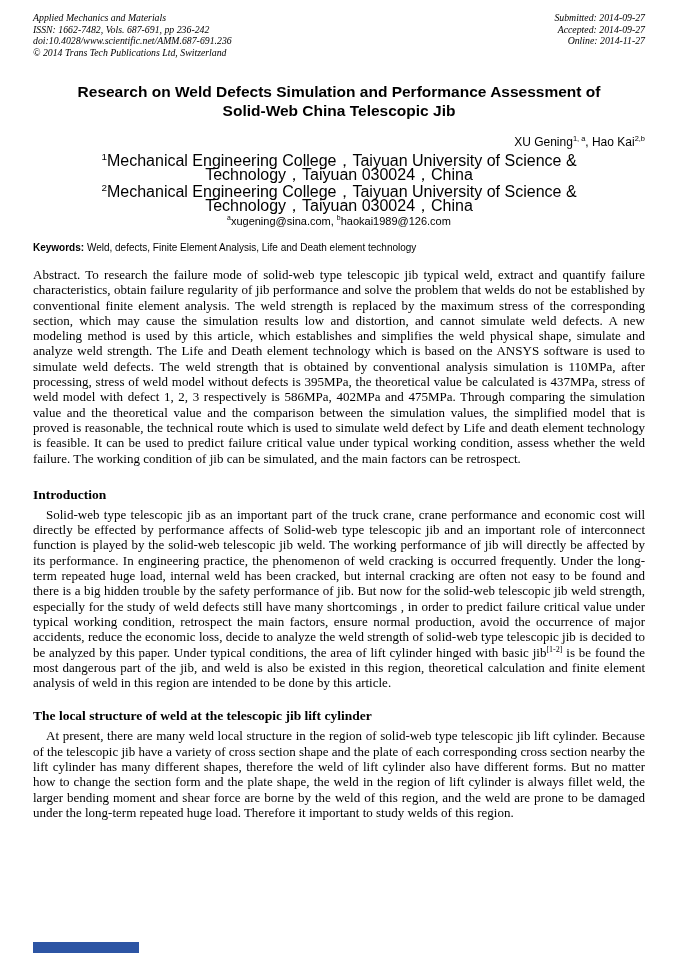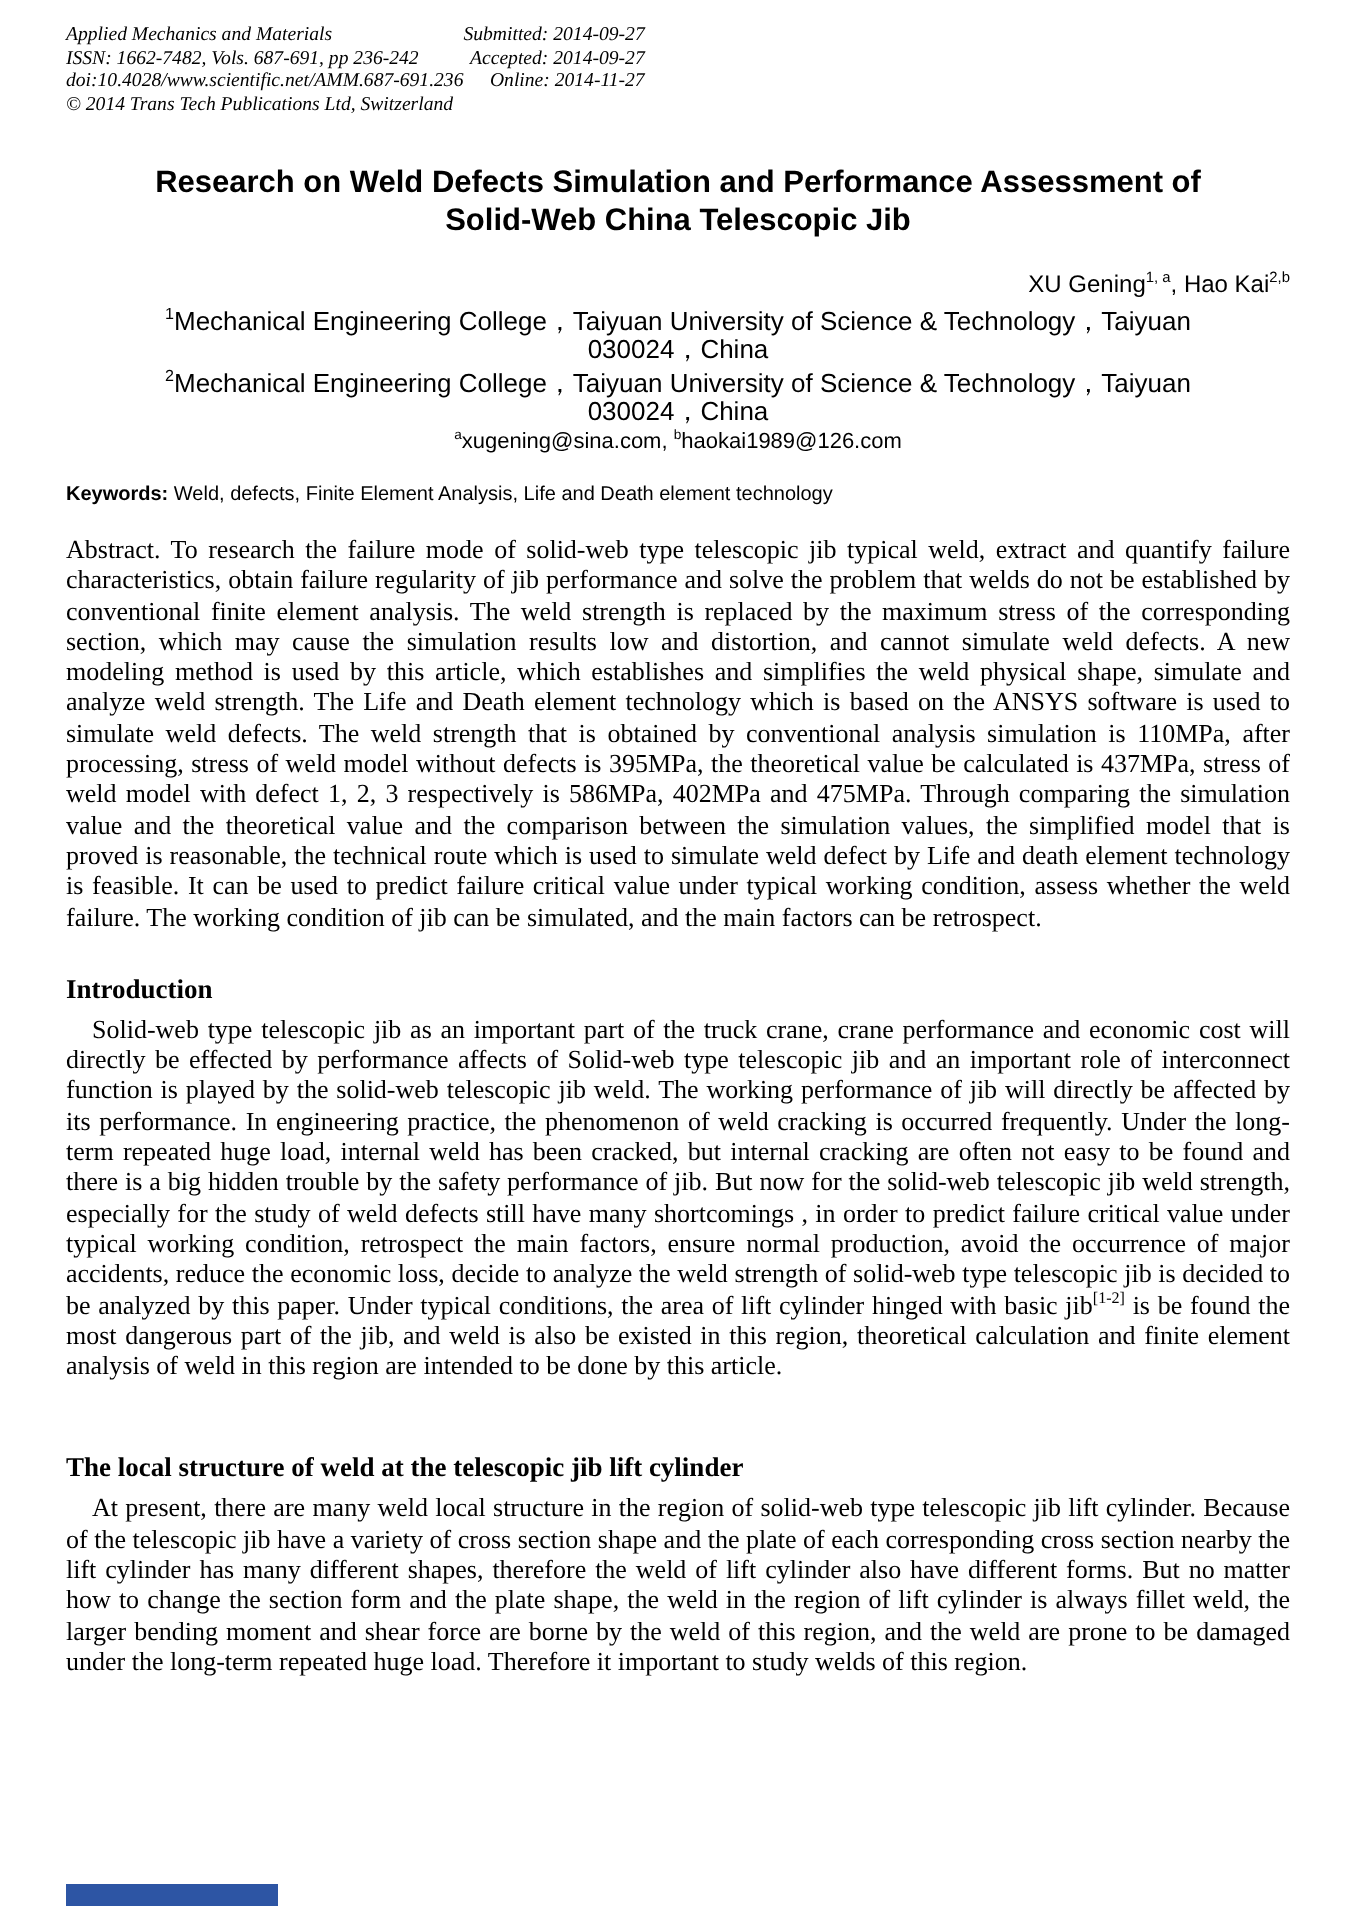--- a/index.html
+++ b/index.html
@@ -12,21 +12,21 @@
   }
   .page {
     position: relative;
     width: 678px; height: 959px;
     background: #ffffff;
     padding: 12px 33px 0 33px;
     overflow: hidden;
   }
   .header-row {
     display: flex;
-    justify-content: flex-start;
+    justify-content: space-between;
     font-style: italic;
     font-size: 9.8px;
     line-height: 11.5px;
   }
   .header-right { text-align: right; }
   .title {
     margin-top: 24px;
     text-align: center;
     font-family: "Liberation Sans", sans-serif;
     font-weight: bold;
@@ -39,21 +39,21 @@
     text-align: right;
     font-family: "Liberation Sans", sans-serif;
     font-size: 12px;
     line-height: 17px;
   }
   sup { font-size: 0.62em; vertical-align: super; line-height: 0; }
   .affiliation {
     margin-top: 3px;
     text-align: center;
     font-family: "Liberation Sans", sans-serif;
-    font-size: 13px;
+    font-size: 16px;
     line-height: 14px;
     padding: 0 24px;
   }
   .emails {
     margin-top: 1px;
     text-align: center;
     font-family: "Liberation Sans", sans-serif;
     font-size: 11px;
     line-height: 14px;
   }
@@ -71,21 +71,21 @@
     text-align: justify;
   }
   .abstract .label { font-weight: normal; }
   .section-heading {
     margin-top: 21px;
     font-family: "Liberation Serif", serif;
     font-weight: bold;
     font-size: 13.5px;
     line-height: 16px;
   }
-  .section-heading.second { margin-top: 36px; }
+  .section-heading.second { margin-top: 18px; }
   .body-para {
     margin-top: 4px;
     font-size: 13px;
     line-height: 15.3px;
     text-align: justify;
     text-indent: 13px;
   }
   .footer-bar {
     position: absolute;
     left: 33px; bottom: 6px;

